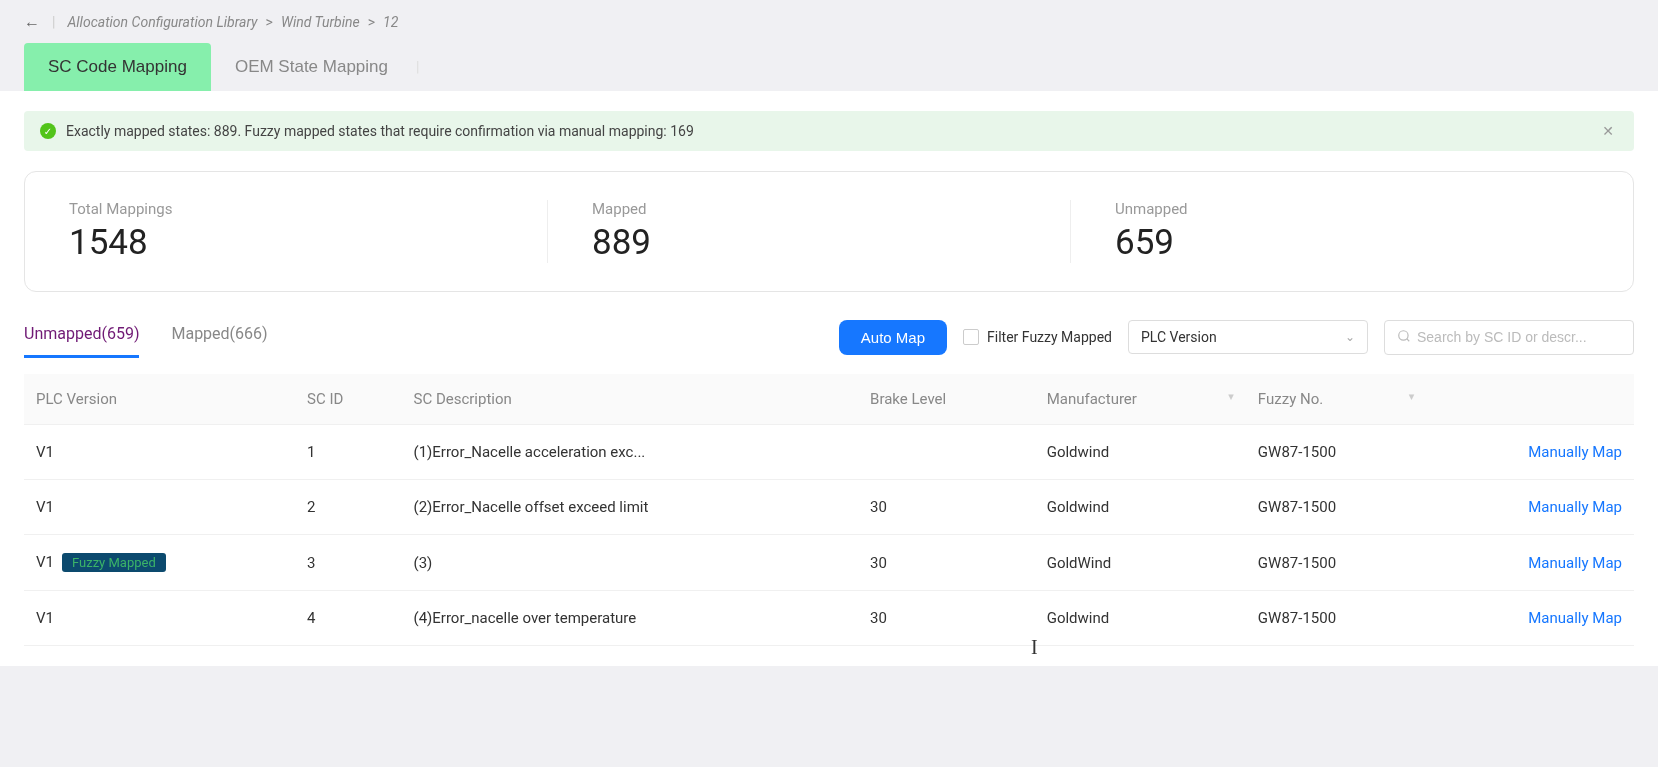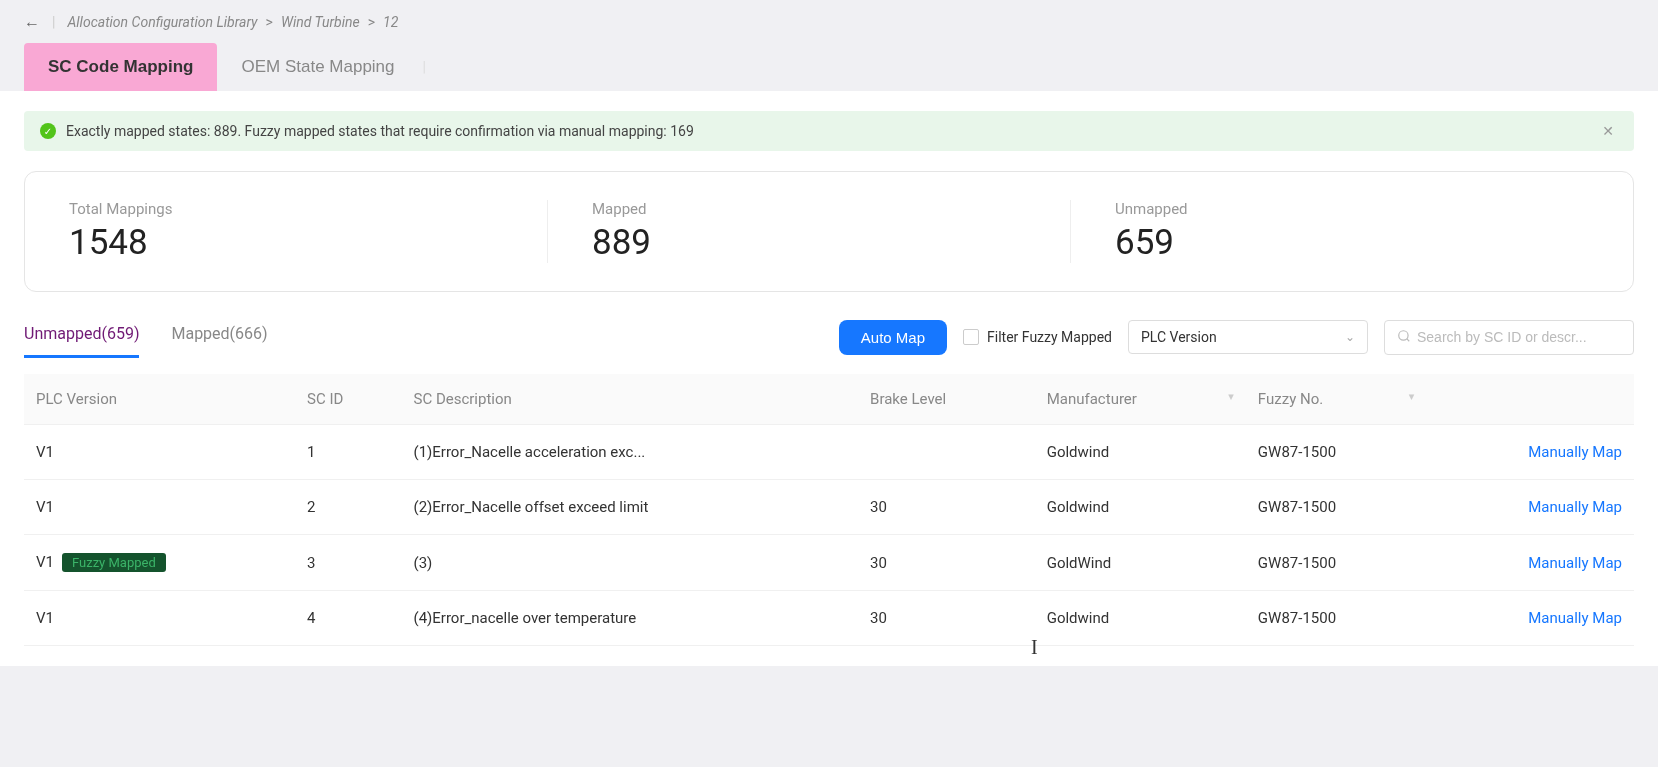--- a/index.html
+++ b/index.html
@@ -48,23 +48,23 @@
     .tab {
       padding: 14px 24px;
       font-size: 17px;
       cursor: pointer;
       color: #888;
       background: transparent;
       border: none;
       position: relative;
     }
     .tab.active {
-      background: #f9a8d4;
-      color: #333;
-      font-weight: 700;
+      background: #86efac;
+      color: #333;
+      font-weight: 400;
       border-radius: 4px 4px 0 0;
     }
     .tab-divider {
       display: flex;
       align-items: center;
       color: #ddd;
       padding: 0 4px;
     }
     .content {
       background: #fff;
@@ -231,21 +231,21 @@
       font-size: 11px;
     }
     td {
       padding: 18px 12px;
       border-bottom: 1px solid #f0f0f0;
       font-size: 15px;
       color: #333;
     }
     .badge {
       display: inline-block;
-      background: #14532d;
+      background: #0c4a6e;
       color: #3bb368;
       padding: 2px 10px;
       border-radius: 3px;
       font-size: 13px;
       margin-left: 8px;
     }
     .link {
       color: #1677ff;
       cursor: pointer;
       text-decoration: none;

